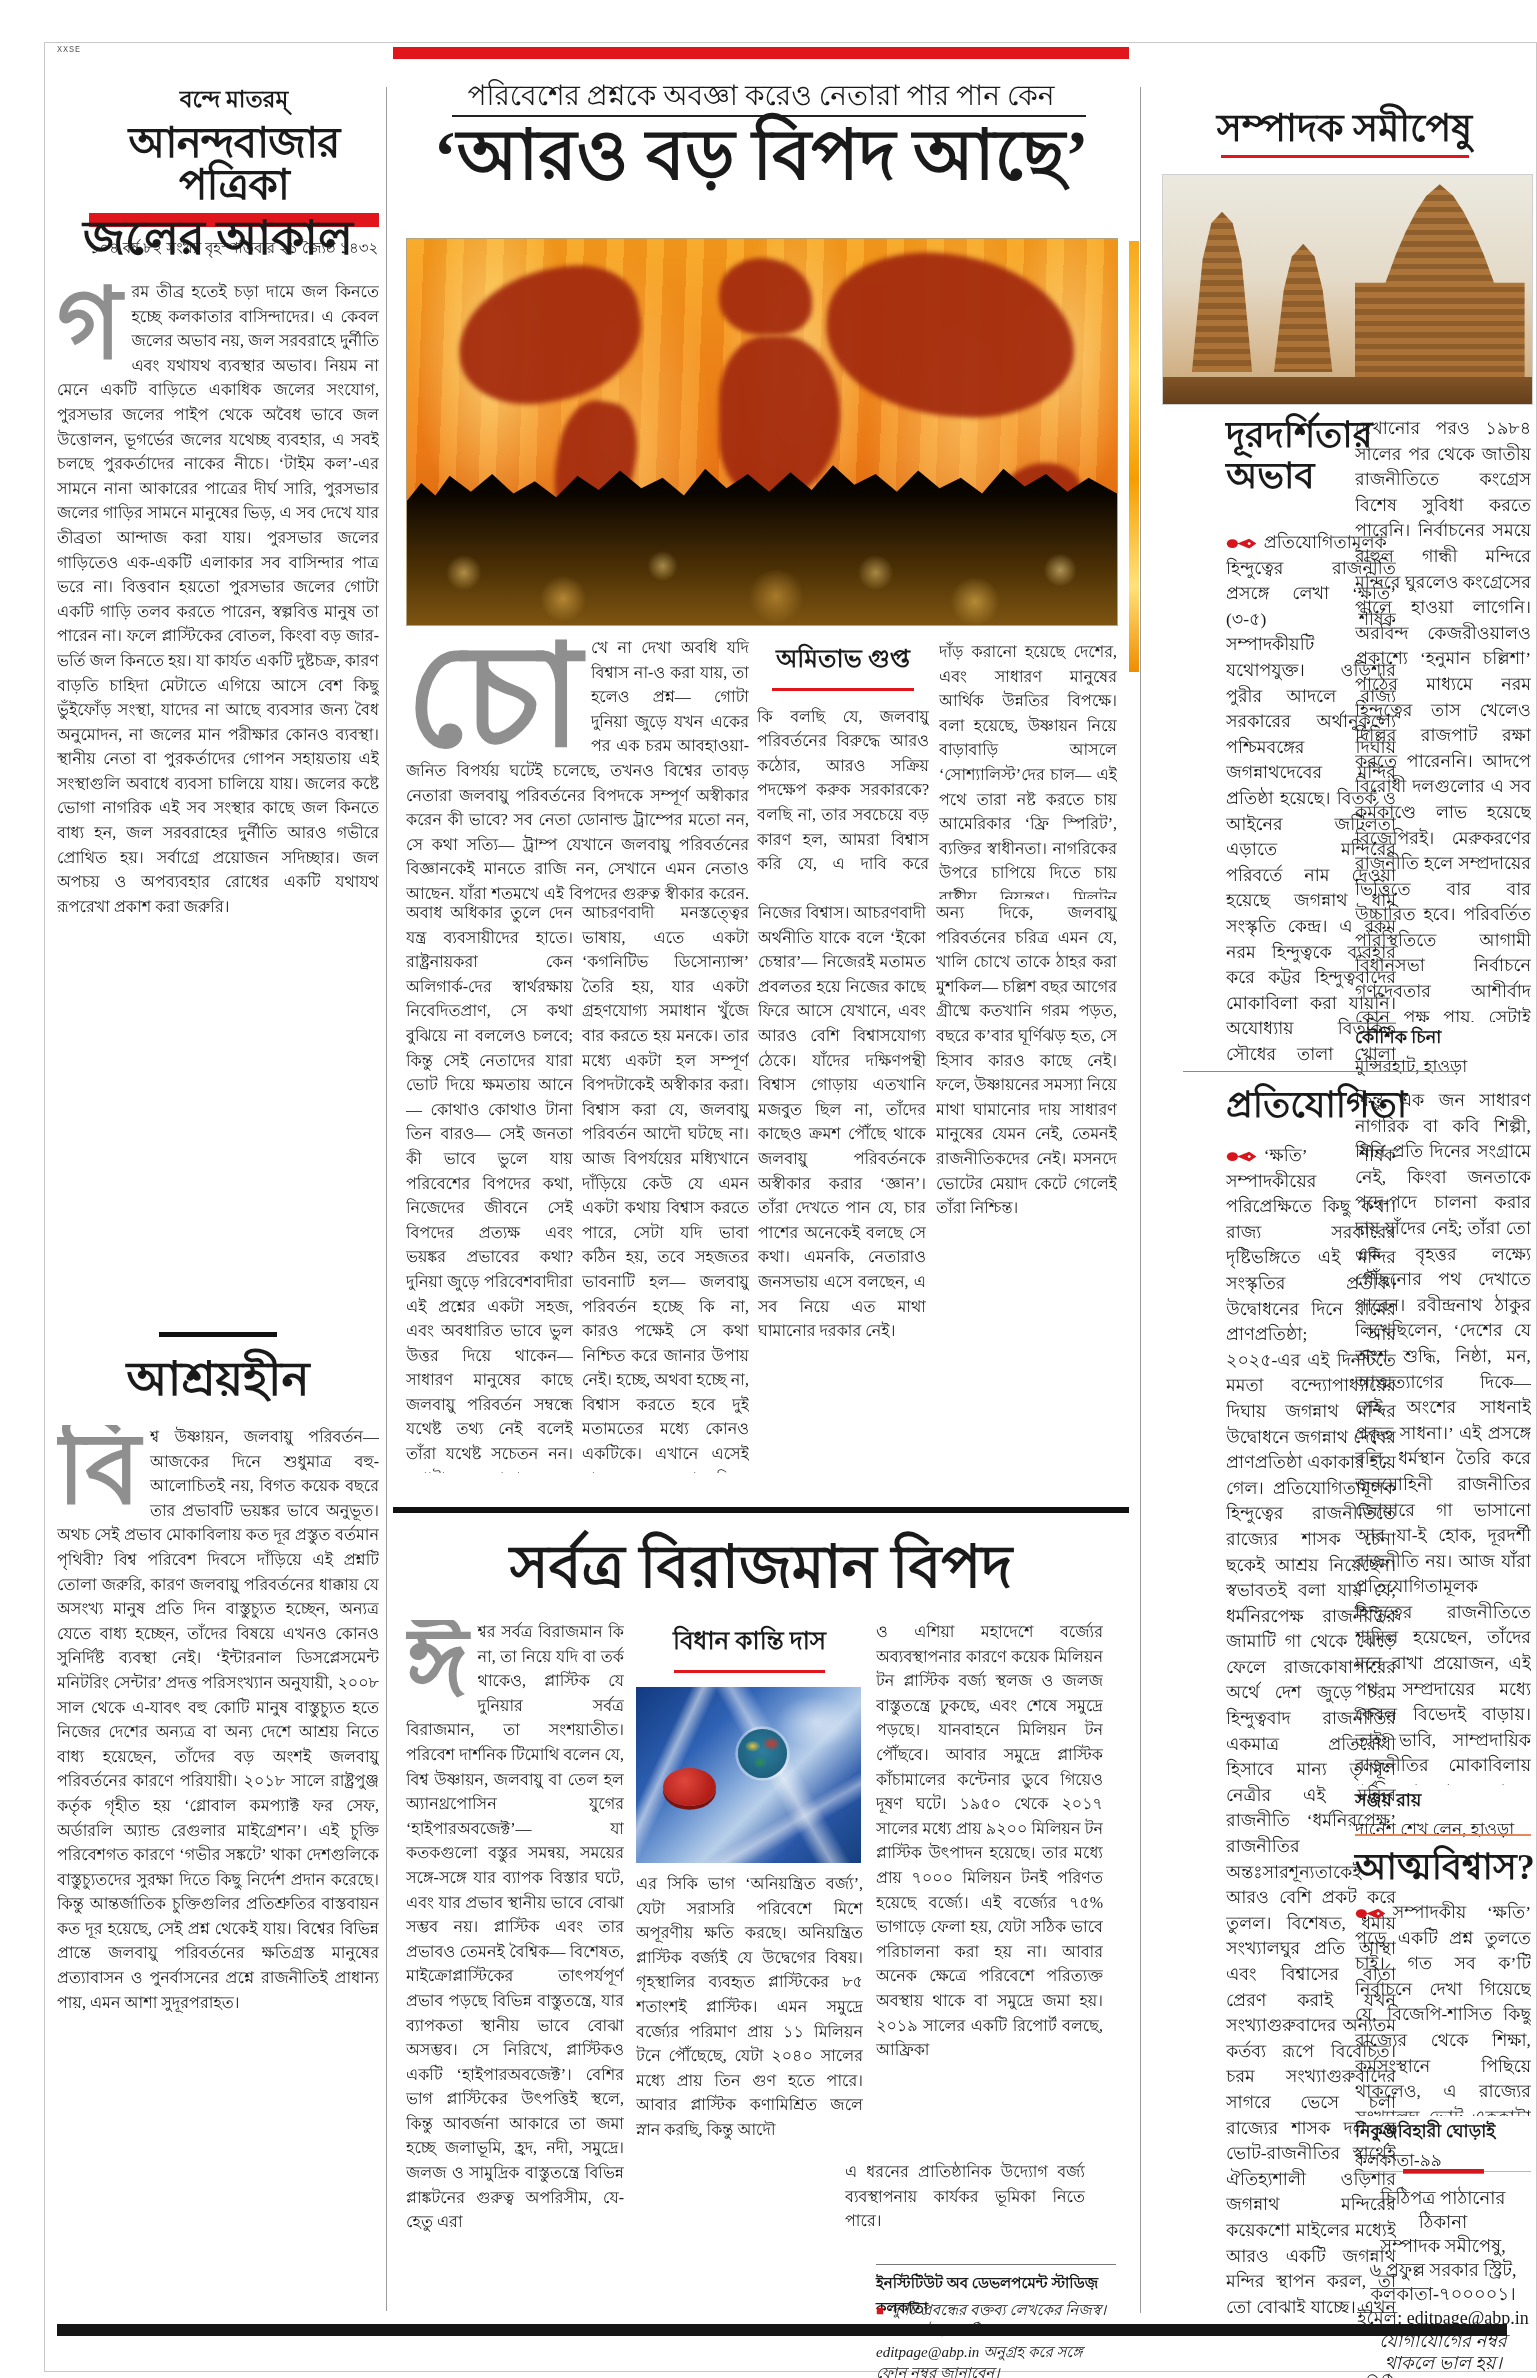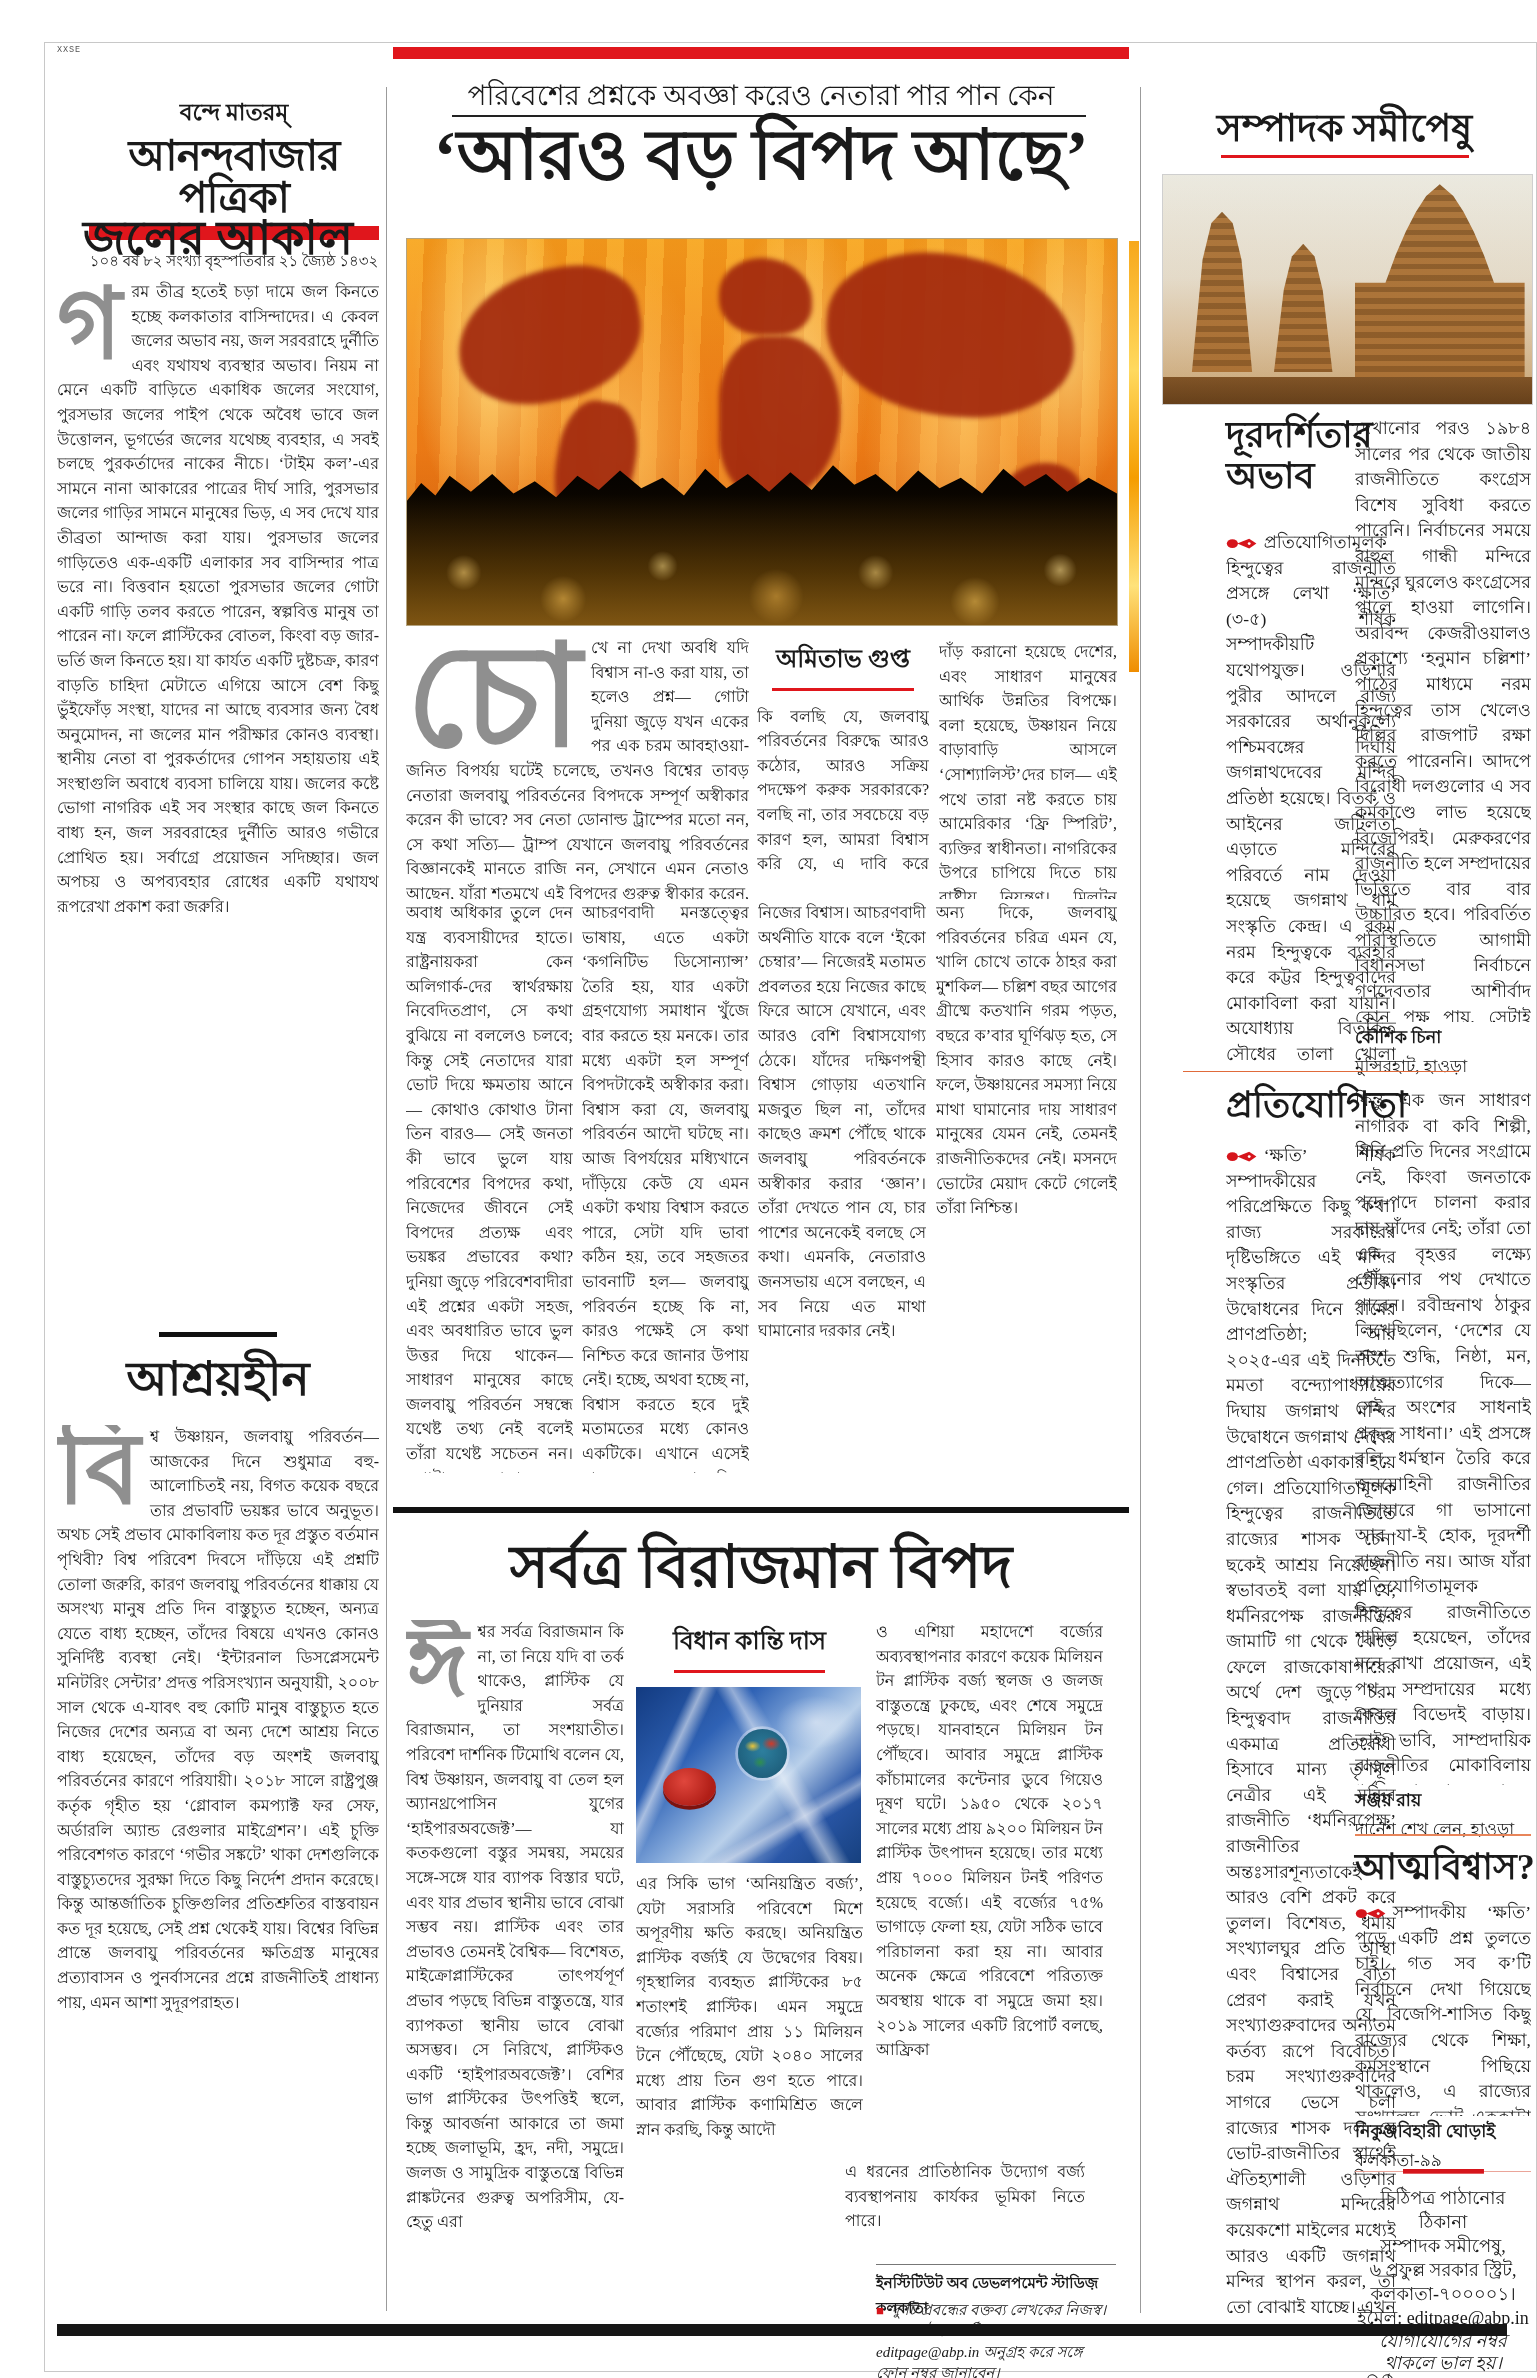--- a/index.html
+++ b/index.html
@@ -11,21 +11,21 @@
   
   #frame{left:44px;top:42px;width:1491px;height:2328px;border:0.9px solid #c8c8c8;}
   #marker{left:57px;top:45px;font-size:8.5px;color:#555;font-family:"Liberation Mono",monospace;letter-spacing:0.9px;}
   
   .vrule{width:0.9px;background:#9b9b9b;}
   #vr1{left:386px;top:87px;height:2224px;}
   #vr2{left:1140px;top:87px;height:2226px;}
   #orangestrip{left:1129px;top:241px;width:10.4px;height:431px;
     background:linear-gradient(180deg,#f7a81b,#ffd95e 30%,#f59d00 55%,#ffe27a 80%,#ef8d00);}
   
-  #masthead{left:89px;top:94px;width:290px;}
+  #masthead{left:89px;top:81px;width:290px;}
   #motto{font-size:23px;font-weight:600;text-align:center;}
   #paper-title{font-size:42px;font-weight:800;text-align:center;line-height:1.0;margin-top:1.9px;letter-spacing:-0.9px;}
   #mast-bar{width:100%;height:13.2px;background:#e0161c;margin-top:7.6px;}
   #dateline{font-size:15px;text-align:center;margin-top:9.5px;}
   .edit-title{left:57px;width:322px;font-size:47px;font-weight:bold;text-align:center;line-height:1.05;}
   #edit1-title{top:214px;}
   .leftbody{left:57px;width:322px;font-size:16px;line-height:24.6px;}
   #edit1-body{top:280px;height:1041px;}
   #edit-divider{left:159px;top:1332px;width:118px;height:4.7px;background:#111;}
   #edit2-title{top:1355px;}

